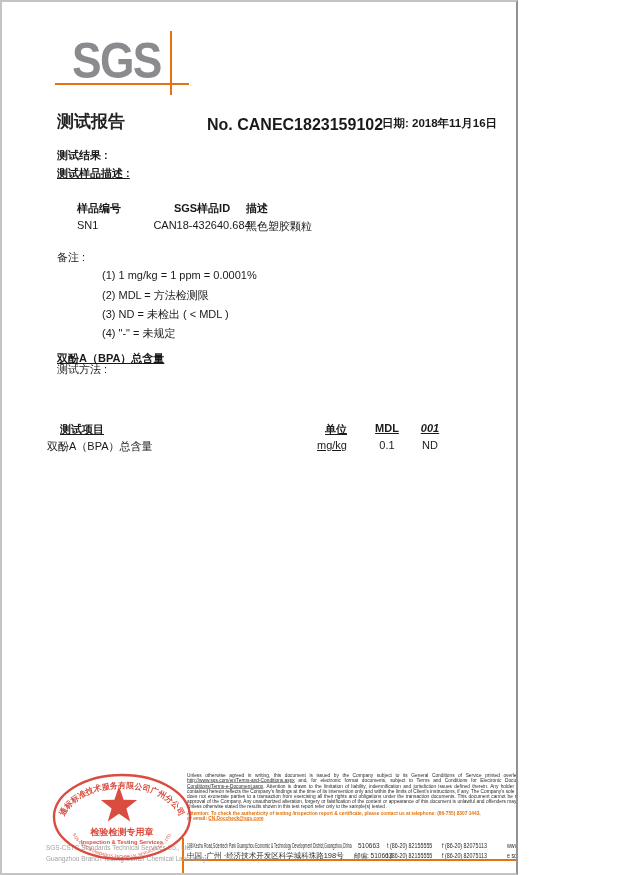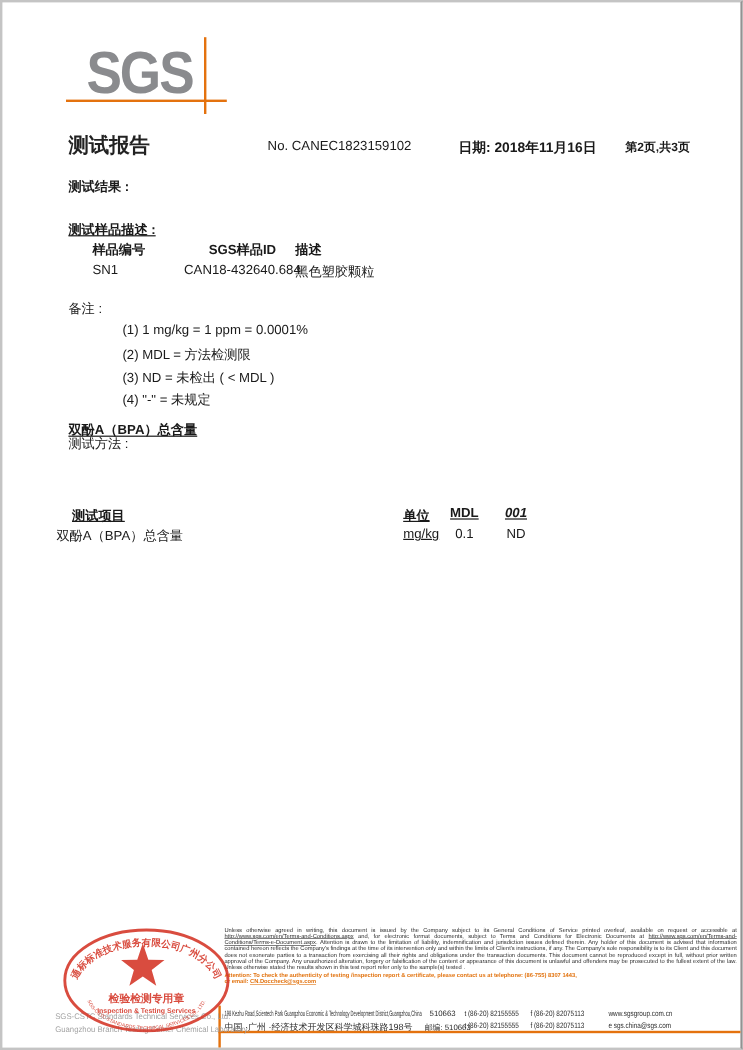--- a/index.html
+++ b/index.html
@@ -1,55 +1,55 @@
 <!DOCTYPE html>
 <html><head>
 <meta charset="utf-8">
 <style>
   html,body{margin:0;padding:0;background:#fff;}
   .page{
-    position:relative;width:619px;height:875px;background:#fff;overflow:hidden;
+    position:relative;width:518px;height:875px;background:#fff;overflow:hidden;
     box-sizing:border-box;
     border-top:2px solid #c4c4c4;border-left:2px solid #c4c4c4;
     border-right:2px solid #929292;border-bottom:2px solid #c4c4c4;
     font-family:"Liberation Sans",sans-serif;color:#1a1a1a;
   }
   .abs{position:absolute;}
   
   .sgs-logo{left:70px;top:34px;font-size:54px;font-weight:bold;color:#8a8b8e;
     letter-spacing:-2px;transform:scale(.82,.92);transform-origin:left top;line-height:1;}
   .logo-hline{left:53px;top:81px;width:134px;height:2px;background:#e4720e;}
   .logo-vline{left:168px;top:29px;width:2px;height:64px;background:#e4720e;}
   
   .doc-title{left:55px;top:108px;font-size:17px;font-weight:bold;color:#222;}
-  .report-no{left:221px;top:114px;font-size:11px;font-weight:normal;}
+  .report-no{left:205px;top:114px;font-size:16px;font-weight:bold;}
   .report-date{left:380px;top:114px;font-size:11.5px;font-weight:bold;}
   .page-info{left:519px;top:114px;font-size:10px;font-weight:bold;}
   
   .t{font-size:11px;}
   .b{font-weight:bold;}
   .u{text-decoration:underline;}
   .it{font-style:italic;}
   .results-label{left:55px;top:146px;}
-  .sample-desc{left:55px;top:182px;}
+  .sample-desc{left:55px;top:164px;}
   .stc1{left:75px;width:70px;}
   .stc2{left:148px;width:104px;text-align:center;}
   .stc3{left:244px;}
   .st-h{top:199px;}
   .st-r{top:217px;}
   .notes-label{left:55px;top:248px;}
   .note-i{left:100px;}
   .bpa-heading{left:55px;top:349px;}
   .method-label{left:55px;top:360px;}
   .method-text{left:120px;top:376px;width:465px;line-height:21.5px;}
   .rt-h{top:420px;}
   .rt-r{top:437px;}
   .rtc-item-h{left:58px;}
   .rtc-item{left:45px;}
-  .rtc-unit{left:334px;width:44px;text-align:left;text-decoration:underline;}
+  .rtc-unit{left:301px;width:44px;text-align:right;text-decoration:underline;}
   .rtc-mdl{left:363px;width:44px;text-align:center;}
   .rtc-001{left:406px;width:44px;text-align:center;}
   
   .smallblock{left:185px;top:771px;width:854px;transform:scale(.5);transform-origin:left top;}
   .disclaimer{font-size:9.6px;line-height:10.4px;color:#2b2b2b;text-align:justify;}
   .attention{font-size:9.6px;line-height:10.6px;color:#e2730f;font-weight:bold;margin-top:3px;}
   .useg{text-decoration:underline;}
   .addr{font-size:6.5px;color:#2b2b2b;white-space:nowrap;}
   .sqz{display:inline-block;transform-origin:left center;}
   .addr-en{left:185px;top:840px;}

